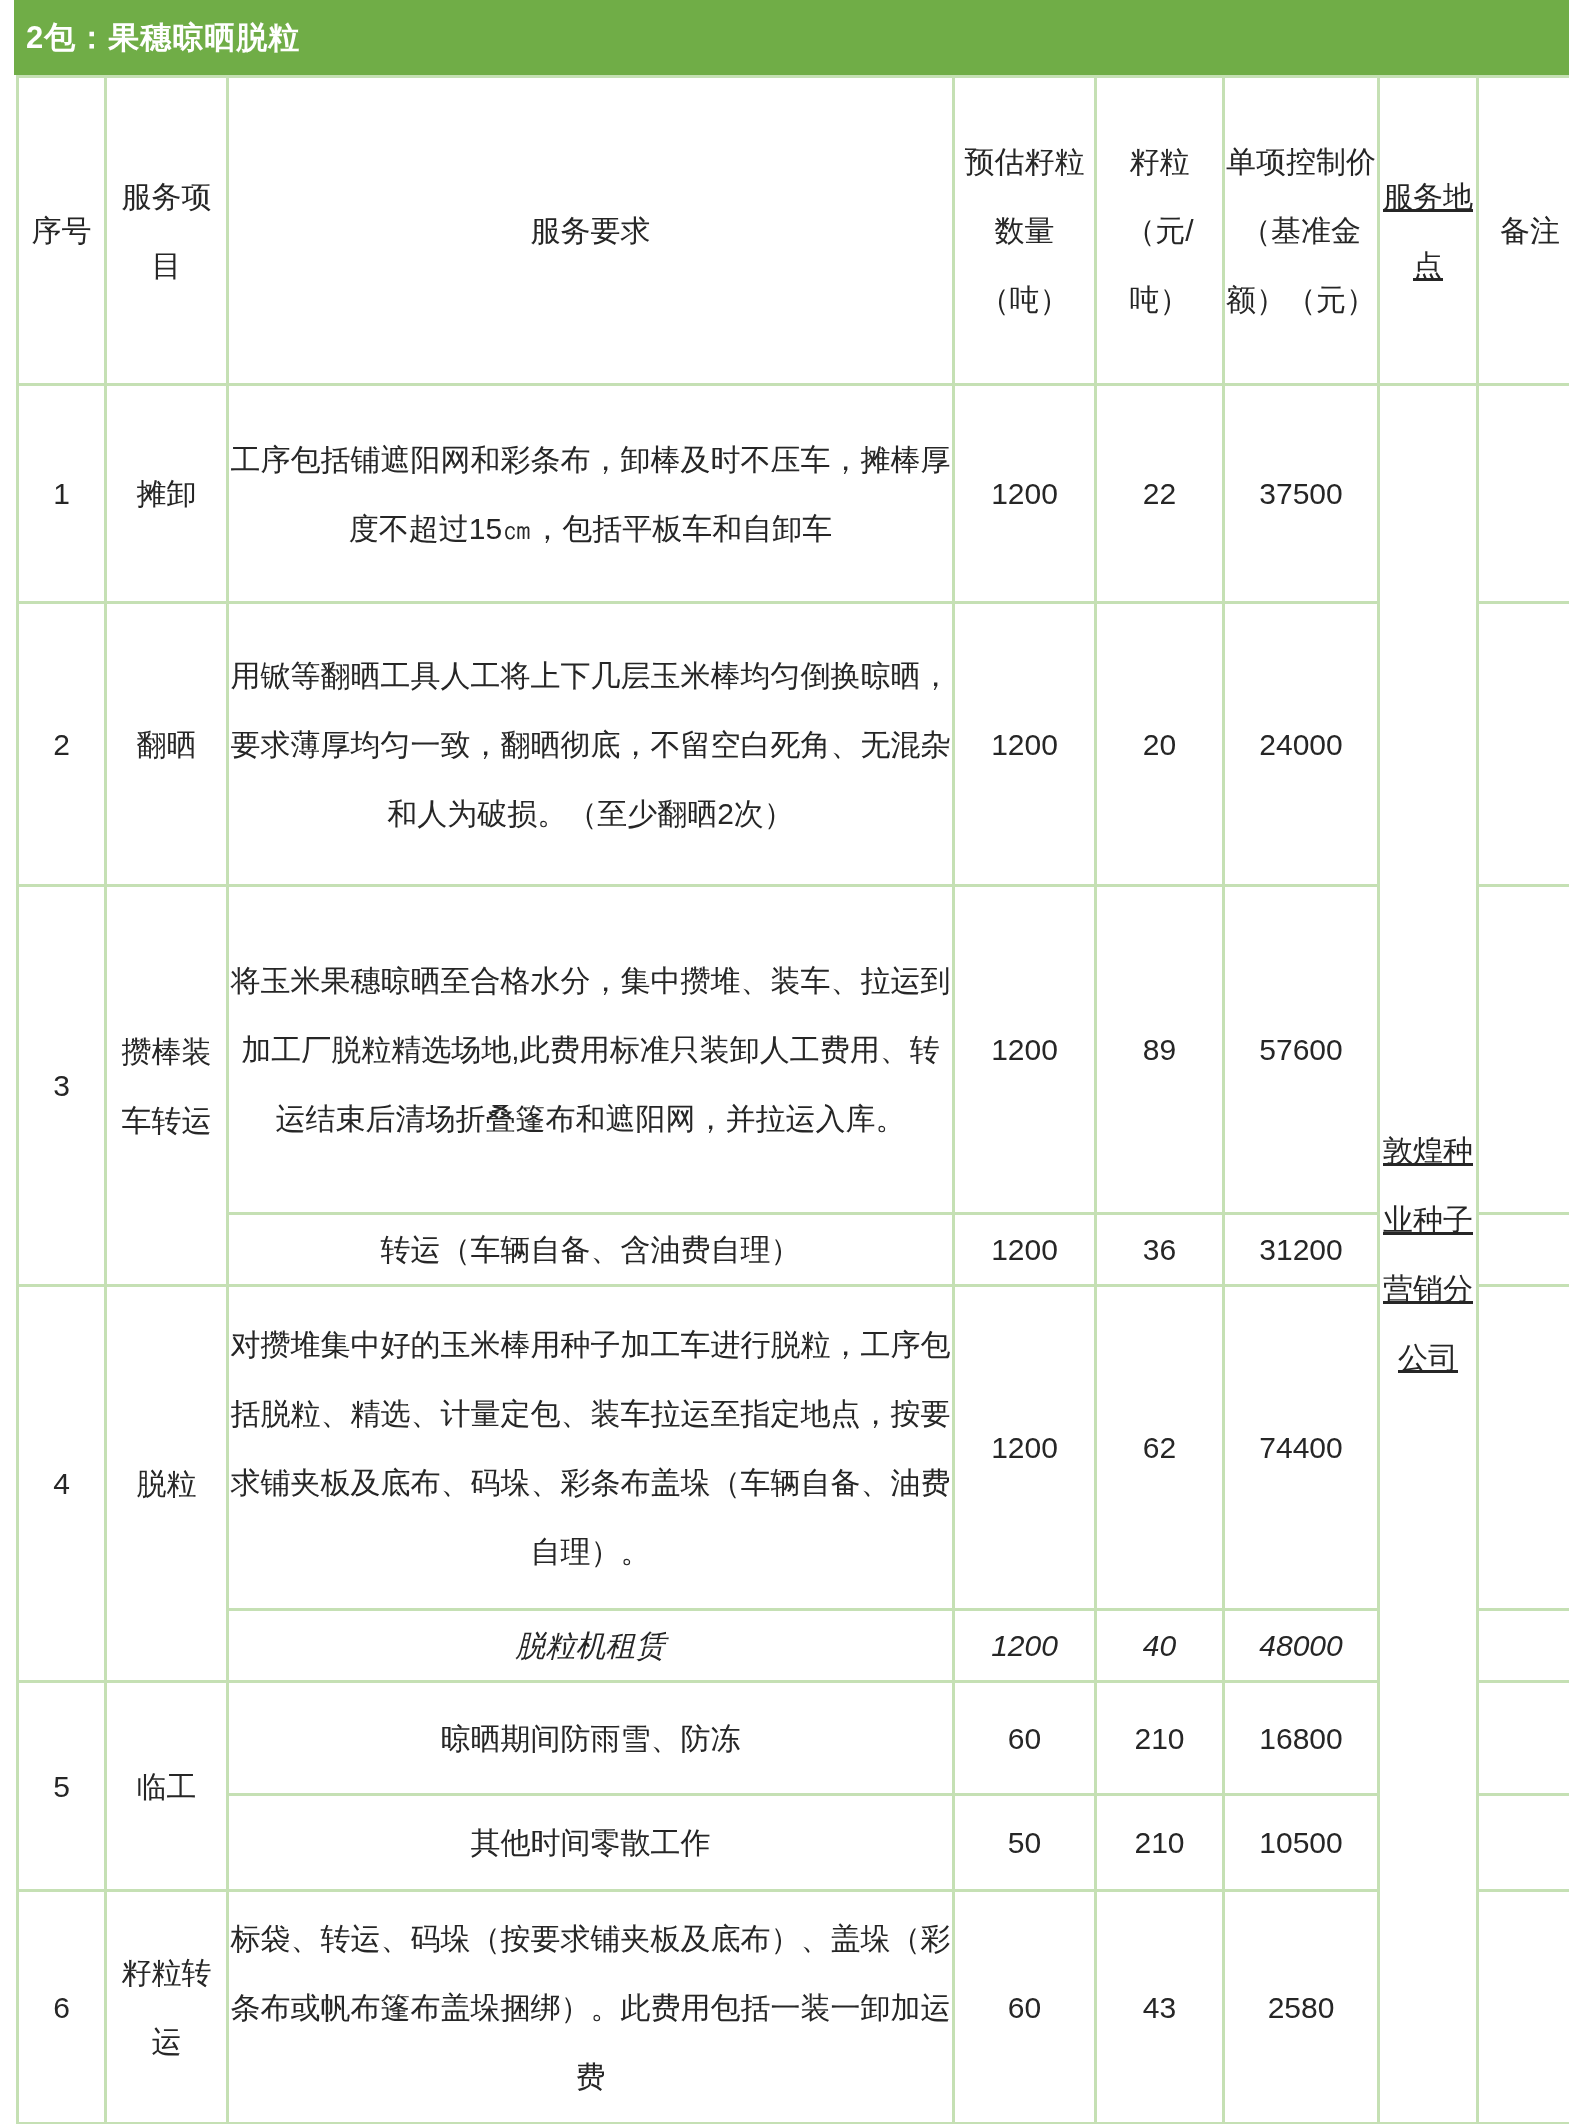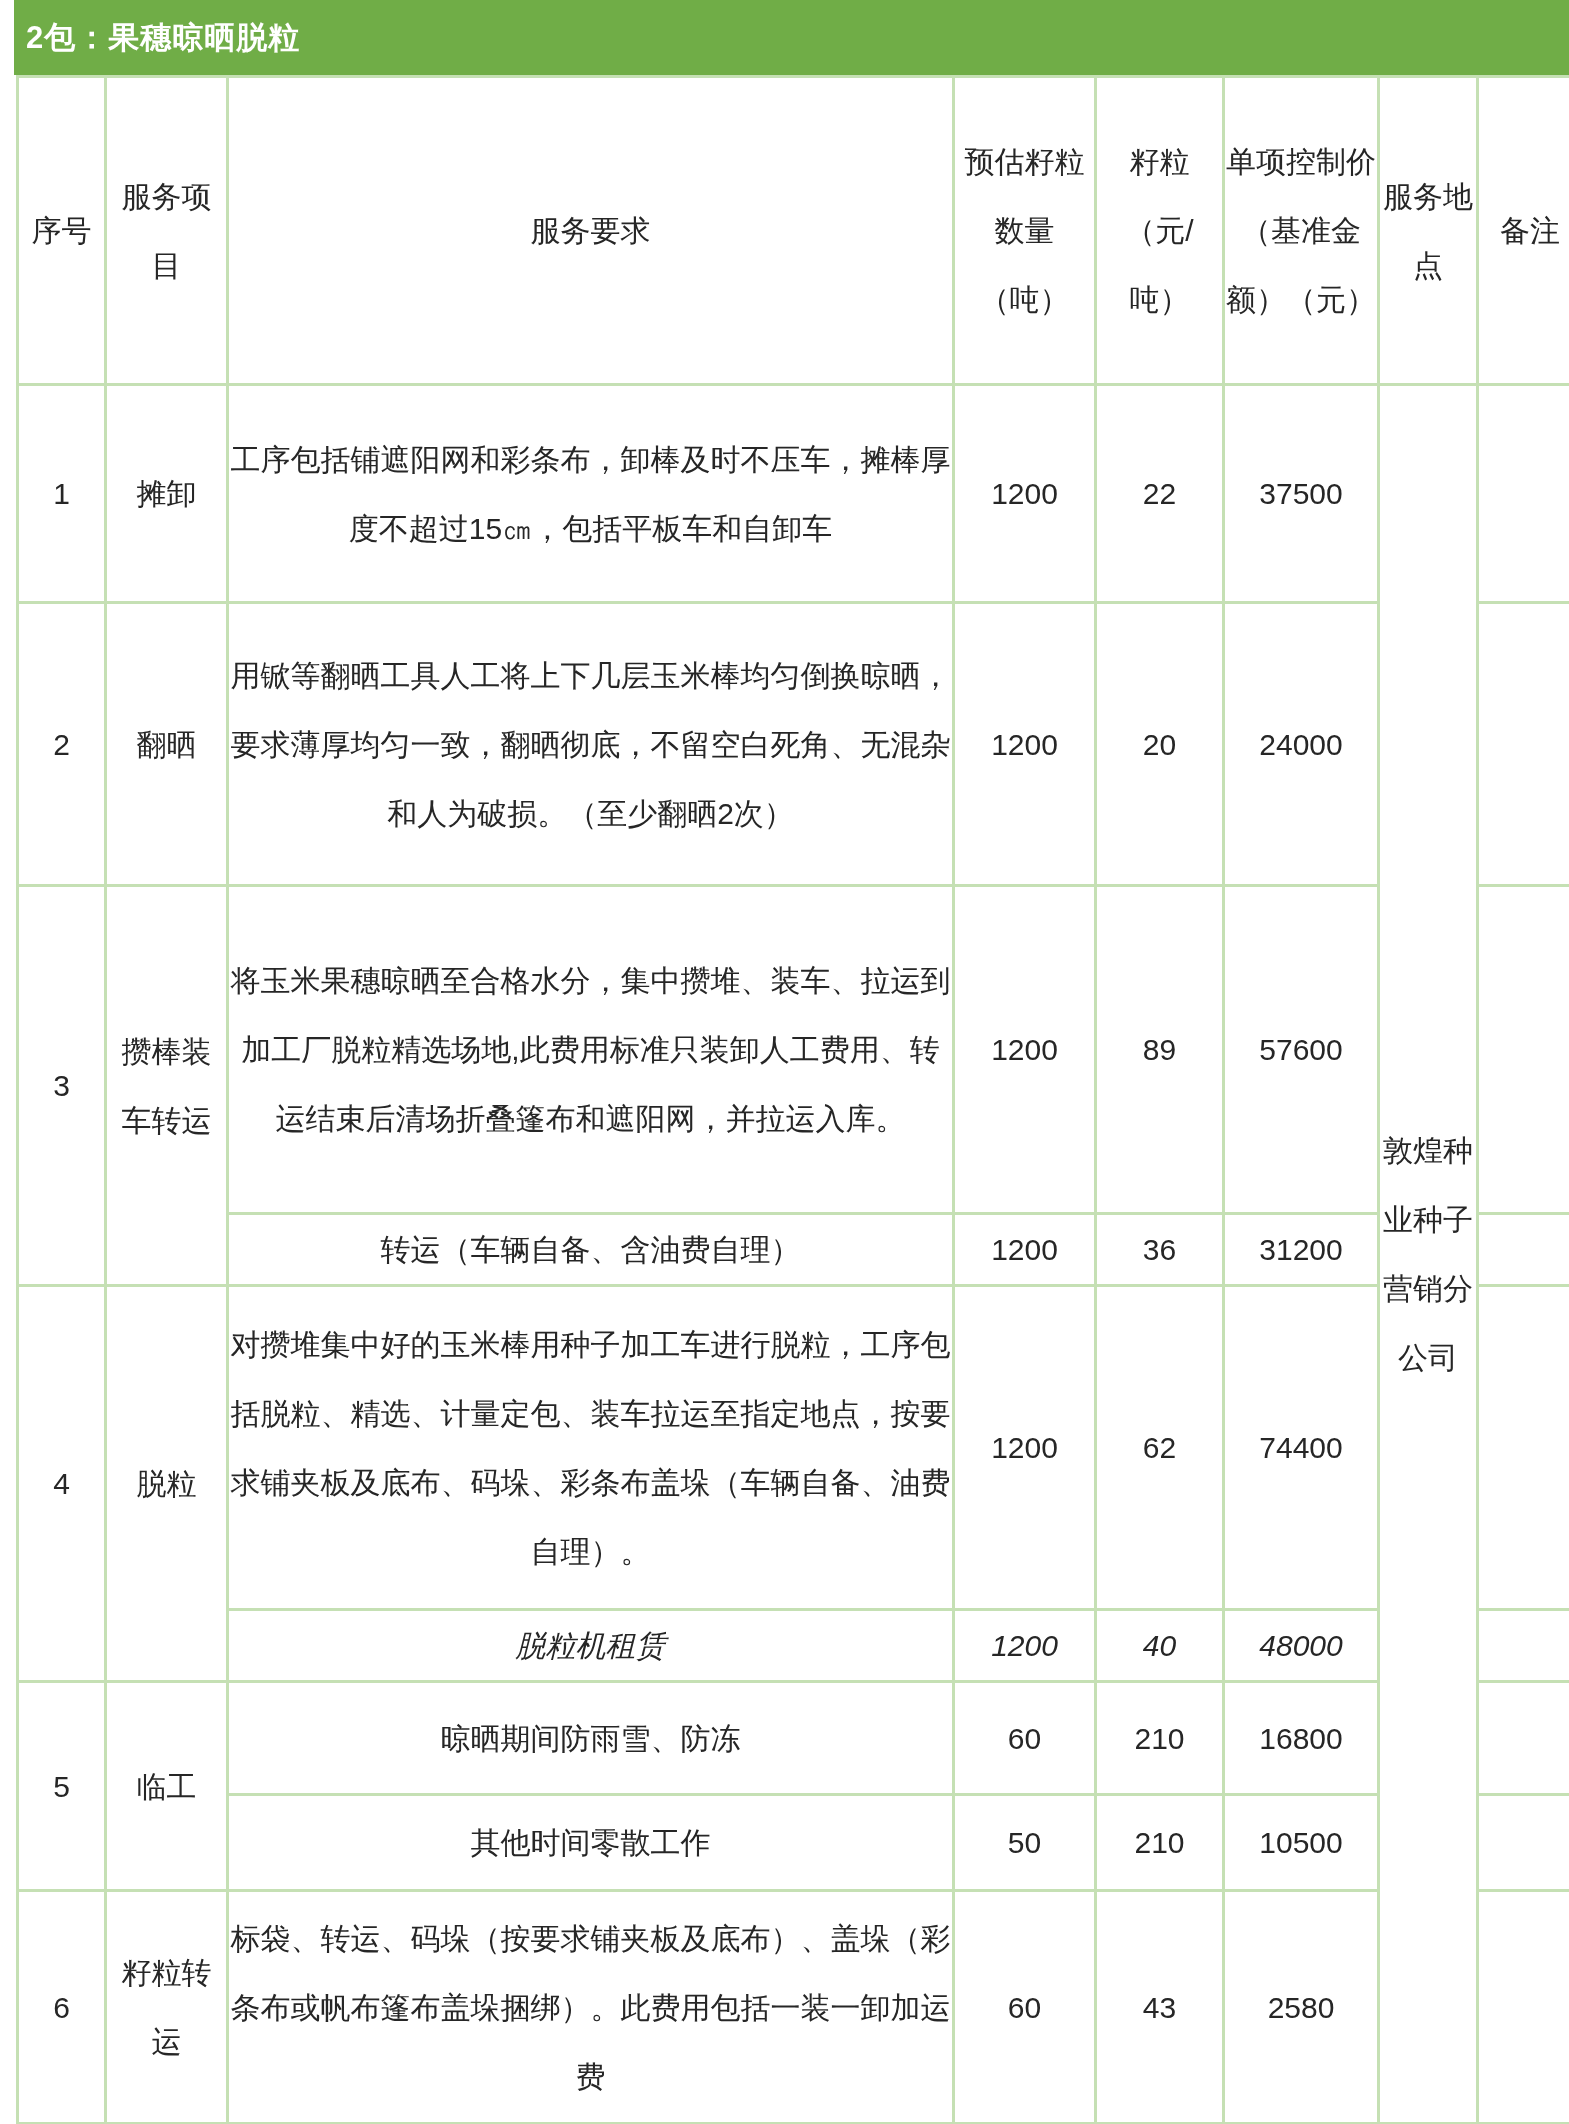--- a/index.html
+++ b/index.html
@@ -43,21 +43,21 @@
   td.req{
     text-align:justify;
     text-align-last:center;
     padding:0 60px;
     margin-left:36px;
   }
   td.hdr{font-size:30px;}
   td.c-qty{padding:0 18px;}
   td.c-unit{padding:0 26px;}
   td.c-ctrl{padding:0 14px;}
-  td.c-loc{padding:0 15px;}
+  td.c-loc{padding:0 15px;text-decoration:underline;}
   td.c-item{padding:0 1px;font-size:29px;}
   tr.h-head{height:308px;}
   tr.h-r1{height:218px;}
   tr.h-r2{height:283px;}
   tr.h-r3a{height:328px;}
   tr.h-r3b{height:68px;}
   tr.h-r4a{height:324px;}
   tr.h-r4b{height:72px;font-style:italic;}
   tr.h-r5a{height:113px;}
   tr.h-r5b{height:96px;}

